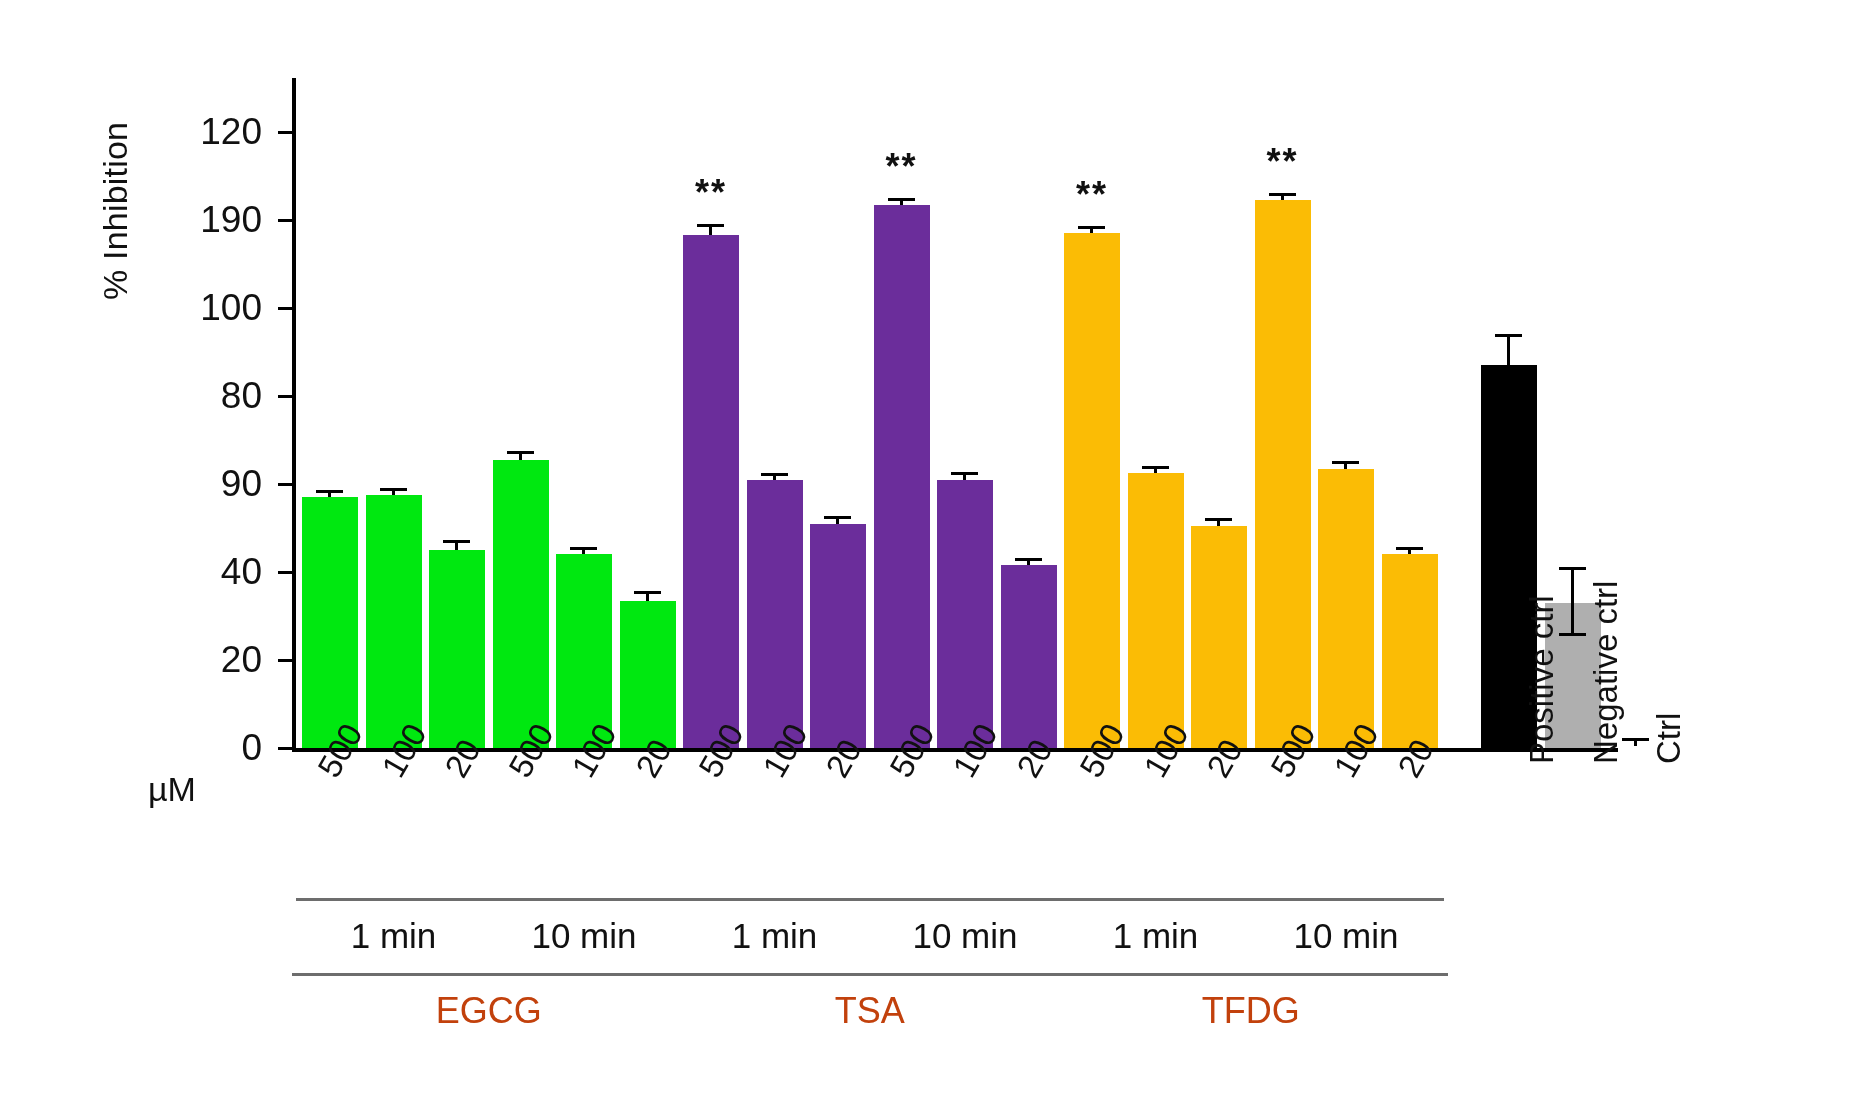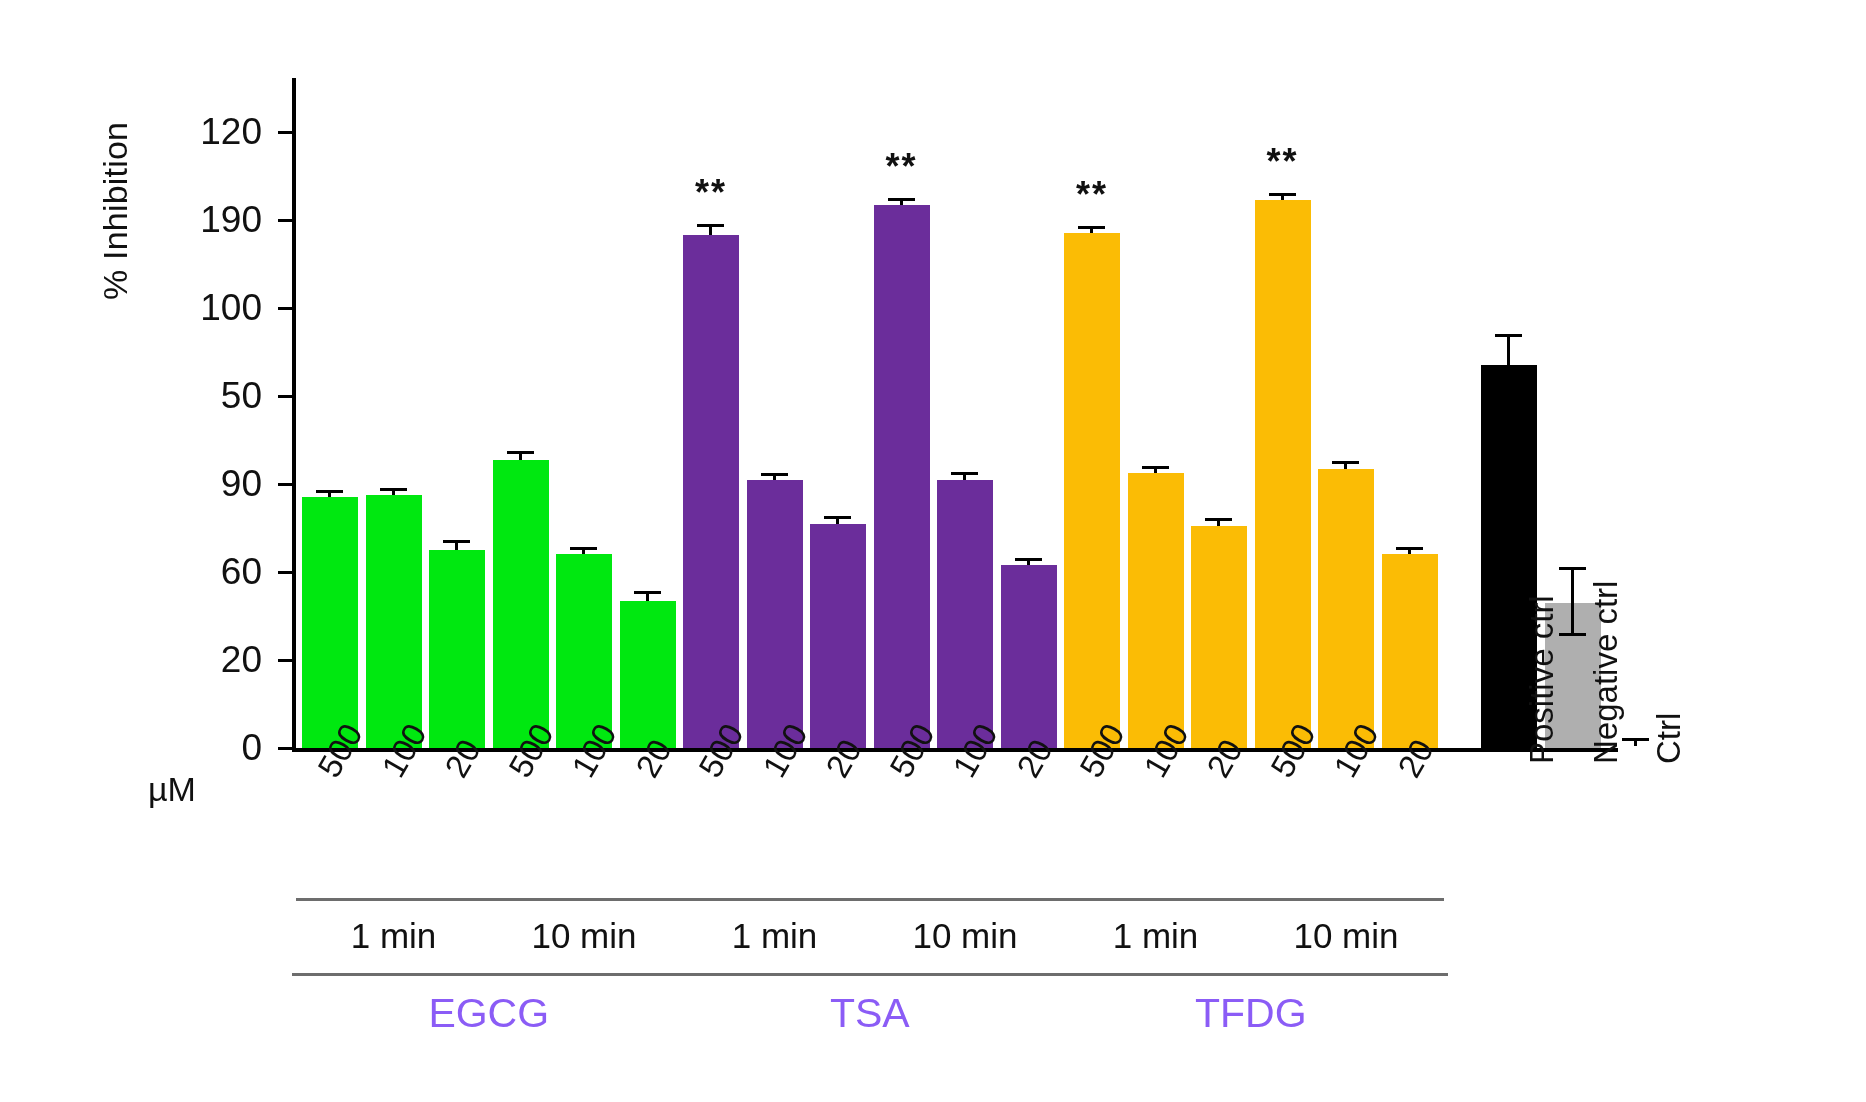--- a/index.html
+++ b/index.html
@@ -164,22 +164,22 @@
     line-height: 1;
   }
   .cmpd-rule {
     position: absolute;
     height: 3px;
     background: #6d6d6d;
   }
   .cmpd-label {
     position: absolute;
     text-align: center;
-    font-size: 41px;
-    color: #8b5cf6;
+    font-size: 36px;
+    color: #c2410c;
     line-height: 1;
   }
 </style>
 </head>
 <body>
 
 <div id="figure">
 
   <div id="y-axis-title">% Inhibition</div>
 
@@ -187,25 +187,25 @@
 
   <div id="plot-area">
     <div class="y-axis-line"></div>
     <div class="x-axis-line"></div>
     <div id="ytick-layer">
         <div class="y-tick" style="top: 659px;"></div>
         <div class="y-tick-label" style="top: 641px; left: -148px; width: 118px;">0</div>
         <div class="y-tick" style="top: 571px;"></div>
         <div class="y-tick-label" style="top: 553px; left: -148px; width: 118px;">20</div>
         <div class="y-tick" style="top: 483px;"></div>
-        <div class="y-tick-label" style="top: 465px; left: -148px; width: 118px;">60</div>
+        <div class="y-tick-label" style="top: 465px; left: -148px; width: 118px;">40</div>
         <div class="y-tick" style="top: 395px;"></div>
         <div class="y-tick-label" style="top: 377px; left: -148px; width: 118px;">90</div>
         <div class="y-tick" style="top: 307px;"></div>
-        <div class="y-tick-label" style="top: 289px; left: -148px; width: 118px;">50</div>
+        <div class="y-tick-label" style="top: 289px; left: -148px; width: 118px;">80</div>
         <div class="y-tick" style="top: 219px;"></div>
         <div class="y-tick-label" style="top: 201px; left: -148px; width: 118px;">100</div>
         <div class="y-tick" style="top: 131px;"></div>
         <div class="y-tick-label" style="top: 113px; left: -148px; width: 118px;">190</div>
         <div class="y-tick" style="top: 43px;"></div>
         <div class="y-tick-label" style="top: 25px; left: -148px; width: 118px;">120</div>
       </div>
     <div id="bars-layer">
         <div class="bar-slot" style="left: 10px;">
           <div class="bar" title="500: 57" style="height: 250.8px; background: rgb(0, 232, 16);"></div>

